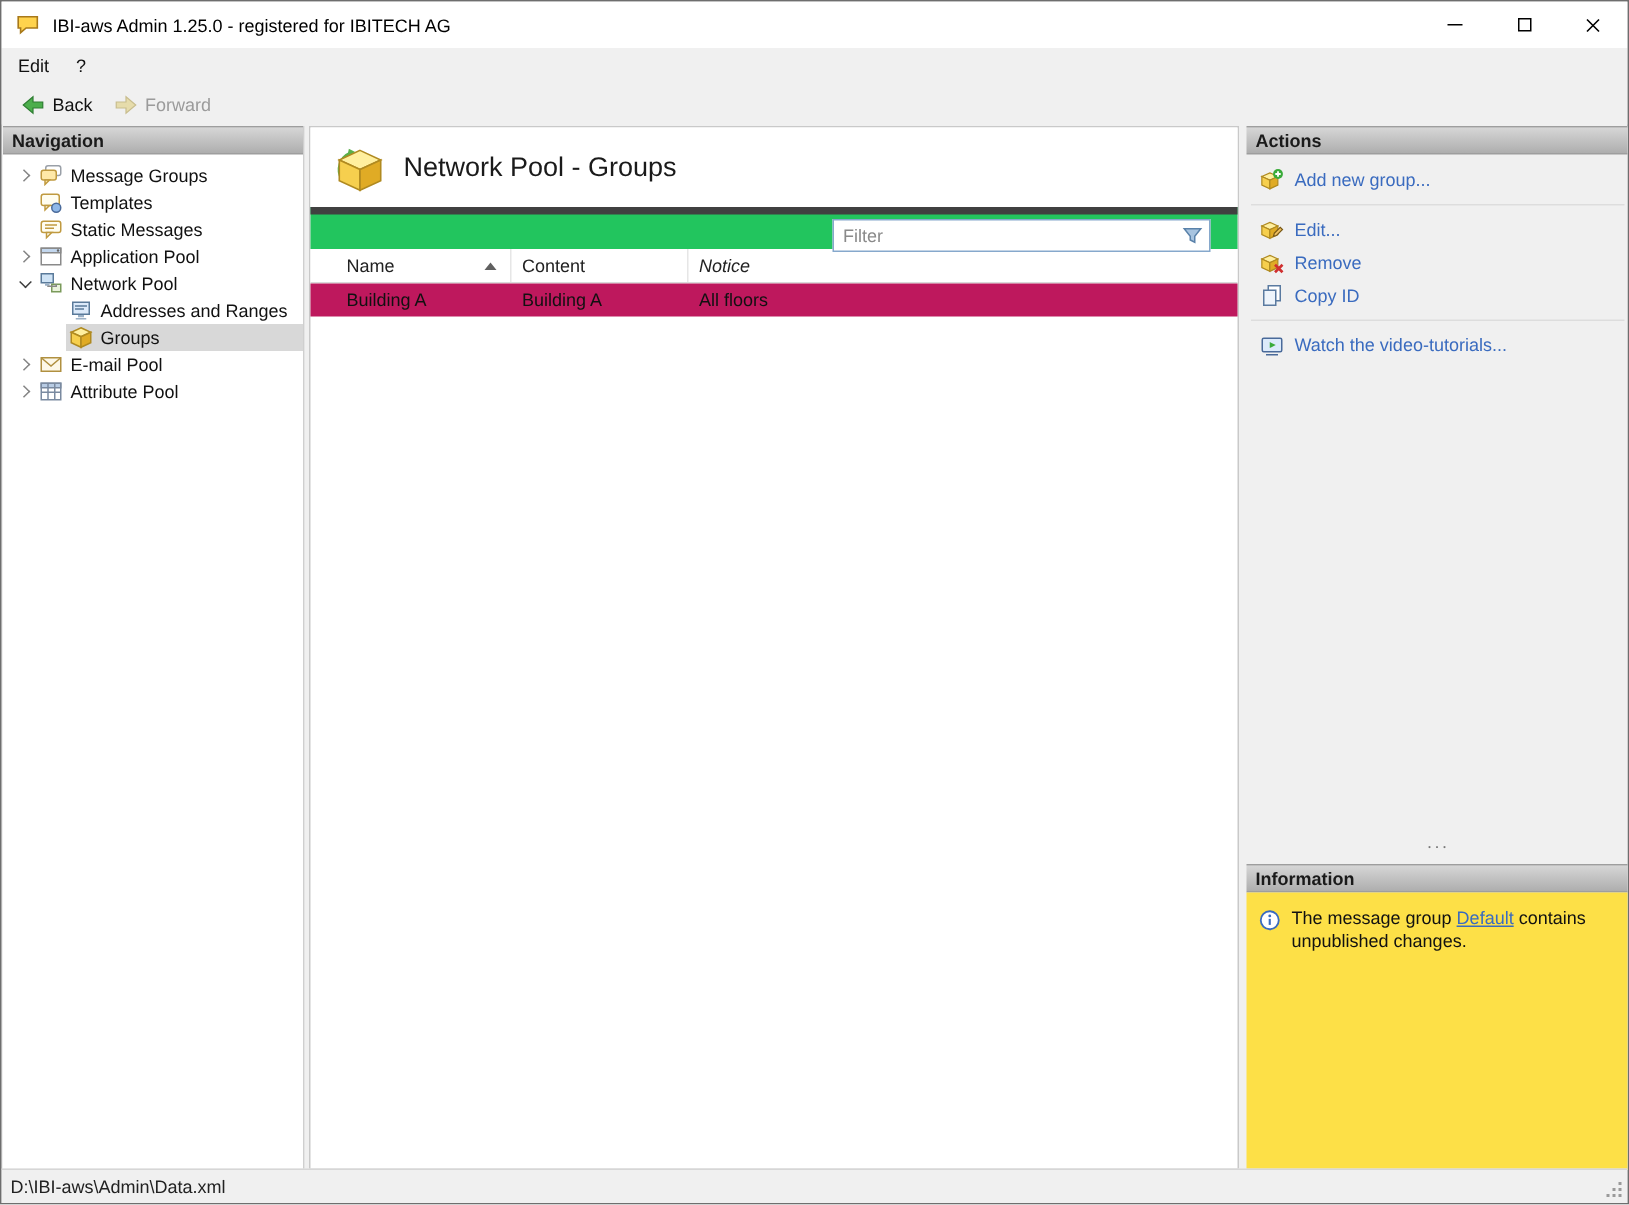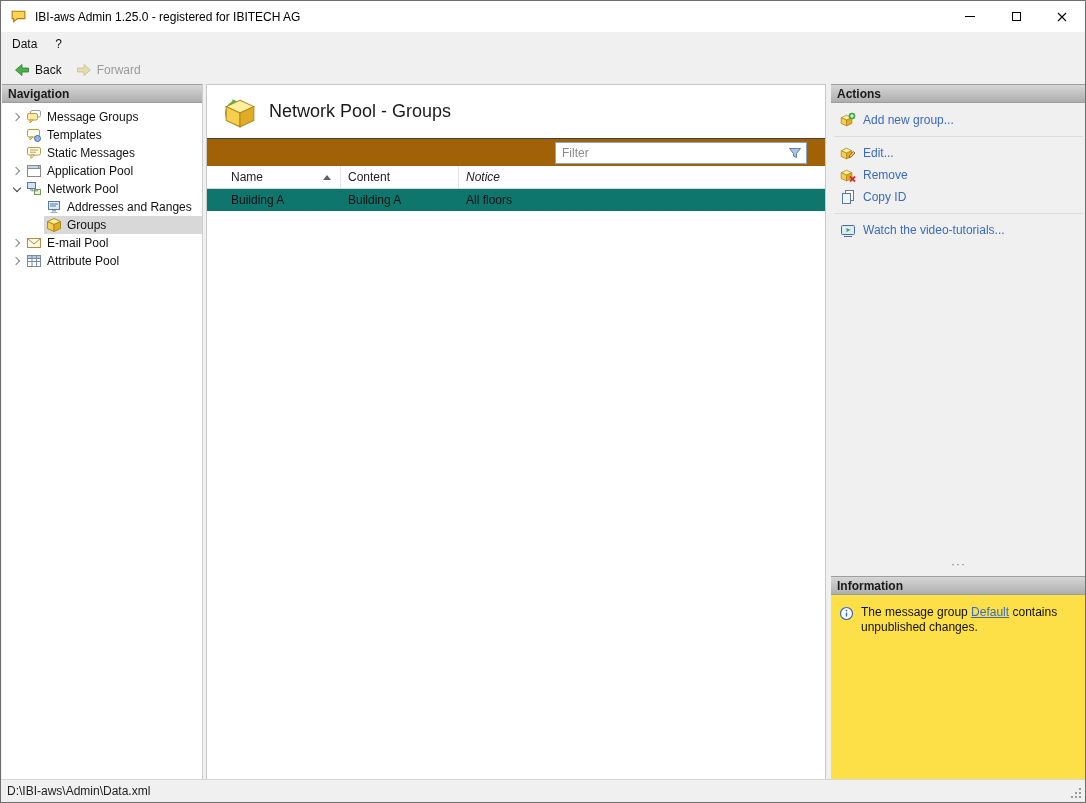--- a/index.html
+++ b/index.html
@@ -42,32 +42,32 @@
   .row-content { display:flex; align-items:center; gap:5px; flex:1; height:18px; padding-left:2px; }
   .tree-row.selected .row-content { background:#d8d8d8; }
   .tree-icon { width:16px; height:16px; flex:none; }
   .tree-label { white-space:nowrap; }
 
   
   .main-panel { position:absolute; left:205px; top:83px; width:620px; height:696px; background:#fff; border:1px solid #c9c9c9; }
   .main-header { height:53px; display:flex; align-items:center; padding-left:16px; gap:12px; background:#fff; }
   .main-header .big-icon { width:34px; height:32px; flex:none; }
   .main-title { font-size:18px; color:#1a1a1a; }
-  .filter-bar { height:28px; background:#a16207; border-top:1px solid #404040; position:relative; }
+  .filter-bar { height:28px; background:#22c55e; border-top:5px solid #404040; position:relative; }
   .filter-box { position:absolute; right:18px; top:3px; width:252px; height:22px; border:1px solid #86a8cc; background:#fff; display:flex; align-items:center; }
   .filter-box input { flex:1; border:none; outline:none; padding:0 6px; font:12px "Liberation Sans", sans-serif; color:#222; background:transparent; min-width:0; }
   .filter-box input::placeholder { color:#8a8a8a; }
   .funnel { width:16px; height:16px; margin-right:3px; flex:none; }
   .thead { display:flex; height:23px; border-bottom:1px solid #d9d9d9; background:#fff; }
   .th { font-size:12px; color:#222; border-right:1px solid #e6e6e6; display:flex; align-items:center; }
   .th-name { width:134px; padding-left:24px; position:relative; }
   .th-content { width:118px; padding-left:7px; }
   .th-notice { flex:1; padding-left:7px; border-right:none;font-style:italic; }
   .sort-asc { position:absolute; right:9px; top:9px; width:0; height:0; border-left:4px solid transparent; border-right:4px solid transparent; border-bottom:5px solid #606060; }
-  .trow { display:flex; height:22px; background:#0f766e; align-items:center; }
+  .trow { display:flex; height:22px; background:#be185d; align-items:center; }
   .td { font-size:12px; color:#111; }
   .td-name { width:134px; padding-left:24px; }
   .td-content { width:118px; padding-left:7px; }
   .td-notice { flex:1; padding-left:7px; }
 
   
   .right-panel { position:absolute; left:830px; top:83px; width:255px; height:696px; background:#f0f0f0; }
   .actions-list { padding-top:6px; }
   .action-item { display:flex; align-items:center; gap:7px; padding:3px 9px; color:#3a6bbf; cursor:default; }
   .a-icon { width:16px; height:16px; flex:none; }
@@ -106,21 +106,21 @@
         </div>
       <div class="ctrl">
         <svg width="10" height="10">
             <path d="M1 1 L9 9 M9 1 L1 9" stroke="#000" stroke-width="1.1"></path>
           </svg>
       </div>
     </div>
   </div>
 
   <div class="menubar">
-    <span class="menu-item">Data</span>
+    <span class="menu-item">Edit</span>
     <span class="menu-item">?</span>
   </div>
 
   <div class="toolbar">
     <span class="tool-btn">
       <span class="t-icon">
         <svg viewBox="0 0 16 16" width="16" height="16">
             <path d="M8 2.5 L1.5 8 L8 13.5 V10 H14.5 V6 H8 Z" fill="#4cae4c" stroke="#2e7d32" stroke-width="0.8"></path>
           </svg>
       </span>

